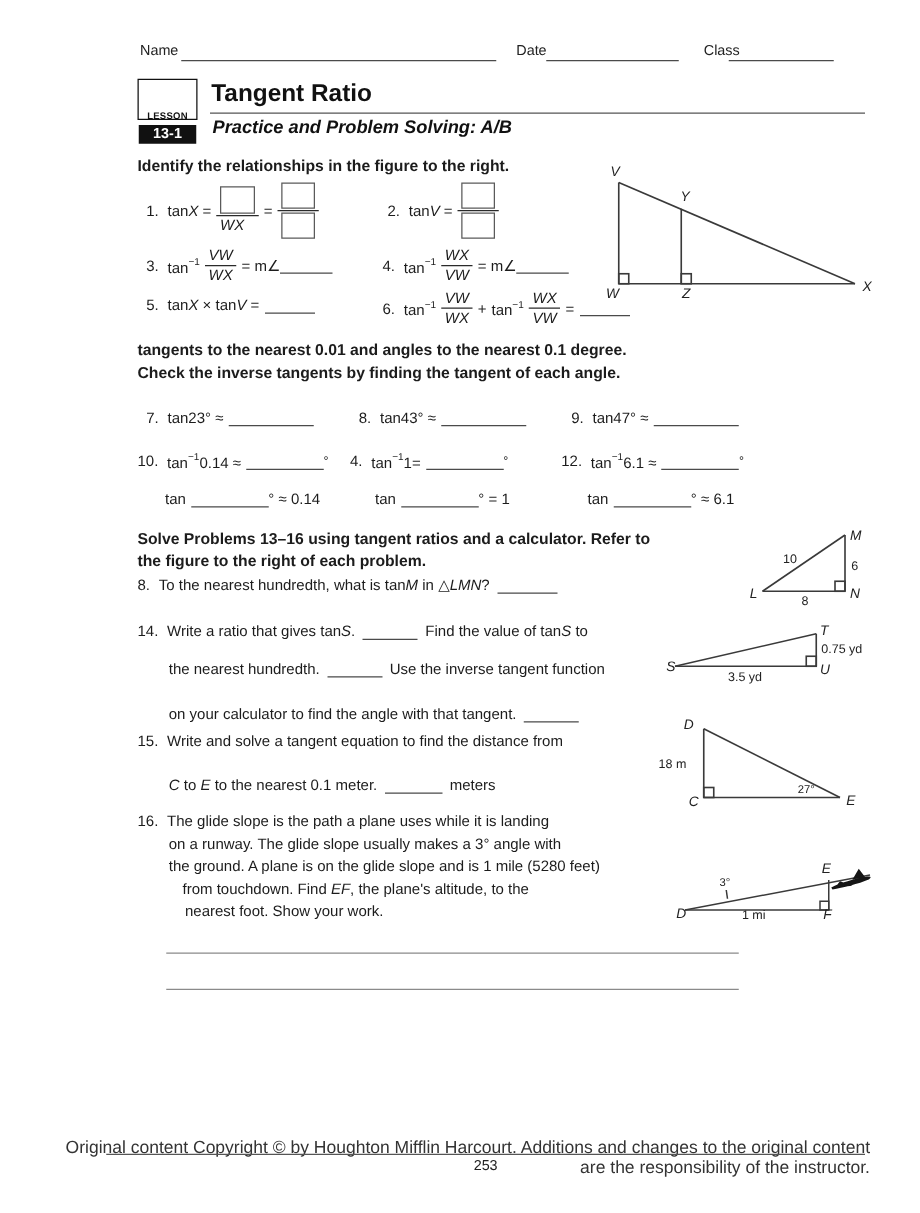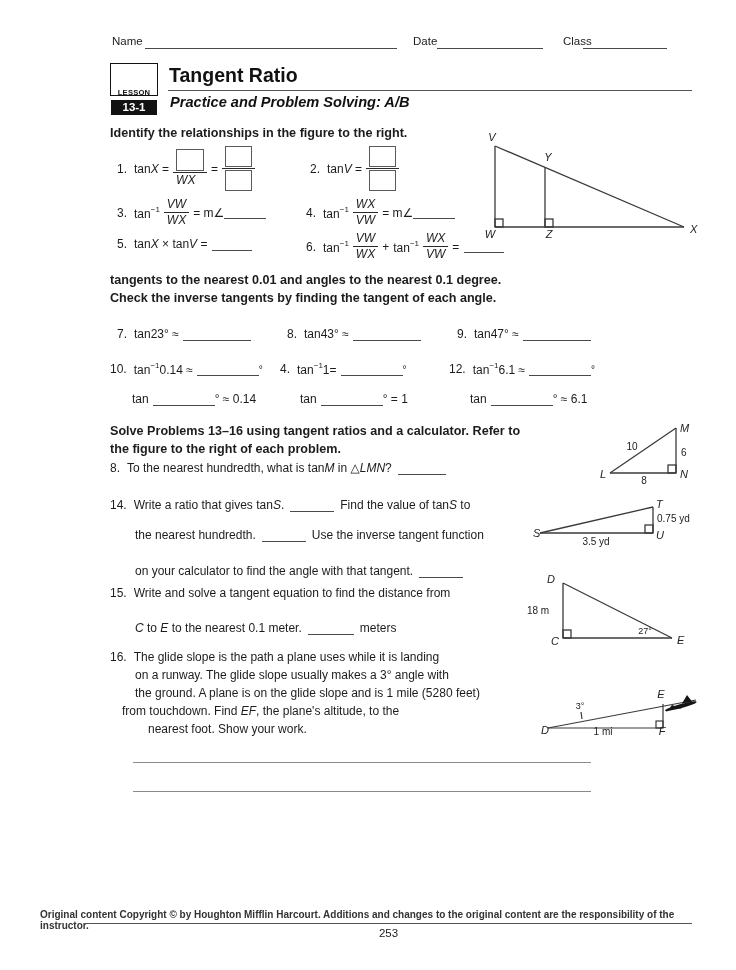--- a/index.html
+++ b/index.html
@@ -23,21 +23,21 @@
   .lesson-badge{position:absolute;left:110px;top:63px;width:48px;height:33px;border:1.6px solid #111;
     box-sizing:border-box;text-align:center;}
   .lesson-badge .lb-top{font-size:7.6px;font-weight:bold;letter-spacing:.2px;padding-top:2.5px;height:12.5px;color:#111;margin-top:21px;}
   .lesson-badge .lb-bot{background:#111;color:#fff;font-size:11.5px;font-weight:bold;height:15px;line-height:15px;}
   .title{position:absolute;left:169px;top:64px;font-size:19.5px;font-weight:bold;color:#111;}
   .subtitle{position:absolute;left:170px;top:94px;font-size:14.6px;font-weight:bold;font-style:italic;color:#111;text-align:right;}
   .hdr-label{position:absolute;top:35px;font-size:11.5px;color:#222;}
   svg text{font-family:"Liberation Sans",sans-serif;}
   .fig-label{font-style:italic;font-size:11px;fill:#222;}
   .fig-meas{font-size:10px;fill:#222;}
-  .footer-copy{position:absolute;left:40px;top:909px;width:656px;text-align:left;font-size:10px;color:#333;font-weight:bold;}
+  .footer-copy{position:absolute;left:40px;top:909px;width:656px;text-align:right;font-size:14px;color:#333;}
   .page-num{position:absolute;left:85px;top:927px;width:607px;text-align:center;font-size:11.5px;color:#222;}
 </style>
 </head>
 <body>
 
 <div class="page">
 
   <span class="hdr-label" style="left:112px">Name</span>
   <div class="hline" style="left:145px;top:48px;width:252px"></div>
   <span class="hdr-label" style="left:413px">Date</span>
@@ -303,21 +303,21 @@
     <span>meters</span>
   </div>
 
   <div class="abs" style="left:110px;top:648px;font-size:12px;line-height:18px">
     <div class="row">
       <span class="pnum">16.</span>
       <span>The glide slope is the path a plane uses while it is landing</span>
     </div>
     <div style="margin-left:25px">on a runway. The glide slope usually makes a 3° angle with</div>
     <div style="margin-left:25px">the ground. A plane is on the glide slope and is 1 mile (5280 feet)</div>
-    <div style="margin-left:12px"><span>from touchdown. Find </span><i>EF</i><span>, the plane's altitude, to the</span></div>
+    <div style="margin-left:36px"><span>from touchdown. Find </span><i>EF</i><span>, the plane's altitude, to the</span></div>
     <div style="margin-left:38px">nearest foot. Show your work.</div>
   </div>
 
   <svg class="abs" style="left:533px;top:686px" width="200" height="56" viewBox="0 0 200 56">
     <g stroke="#3a3a3a" stroke-width="1.2" fill="none">
       <line x1="15" y1="42" x2="129" y2="42"></line>
       <line x1="130" y1="18" x2="130" y2="42"></line>
       <line x1="15" y1="42" x2="163" y2="14"></line>
       <rect x="123" y="35" width="7" height="7"></rect>
       <line x1="48" y1="26" x2="49" y2="33"></line>

